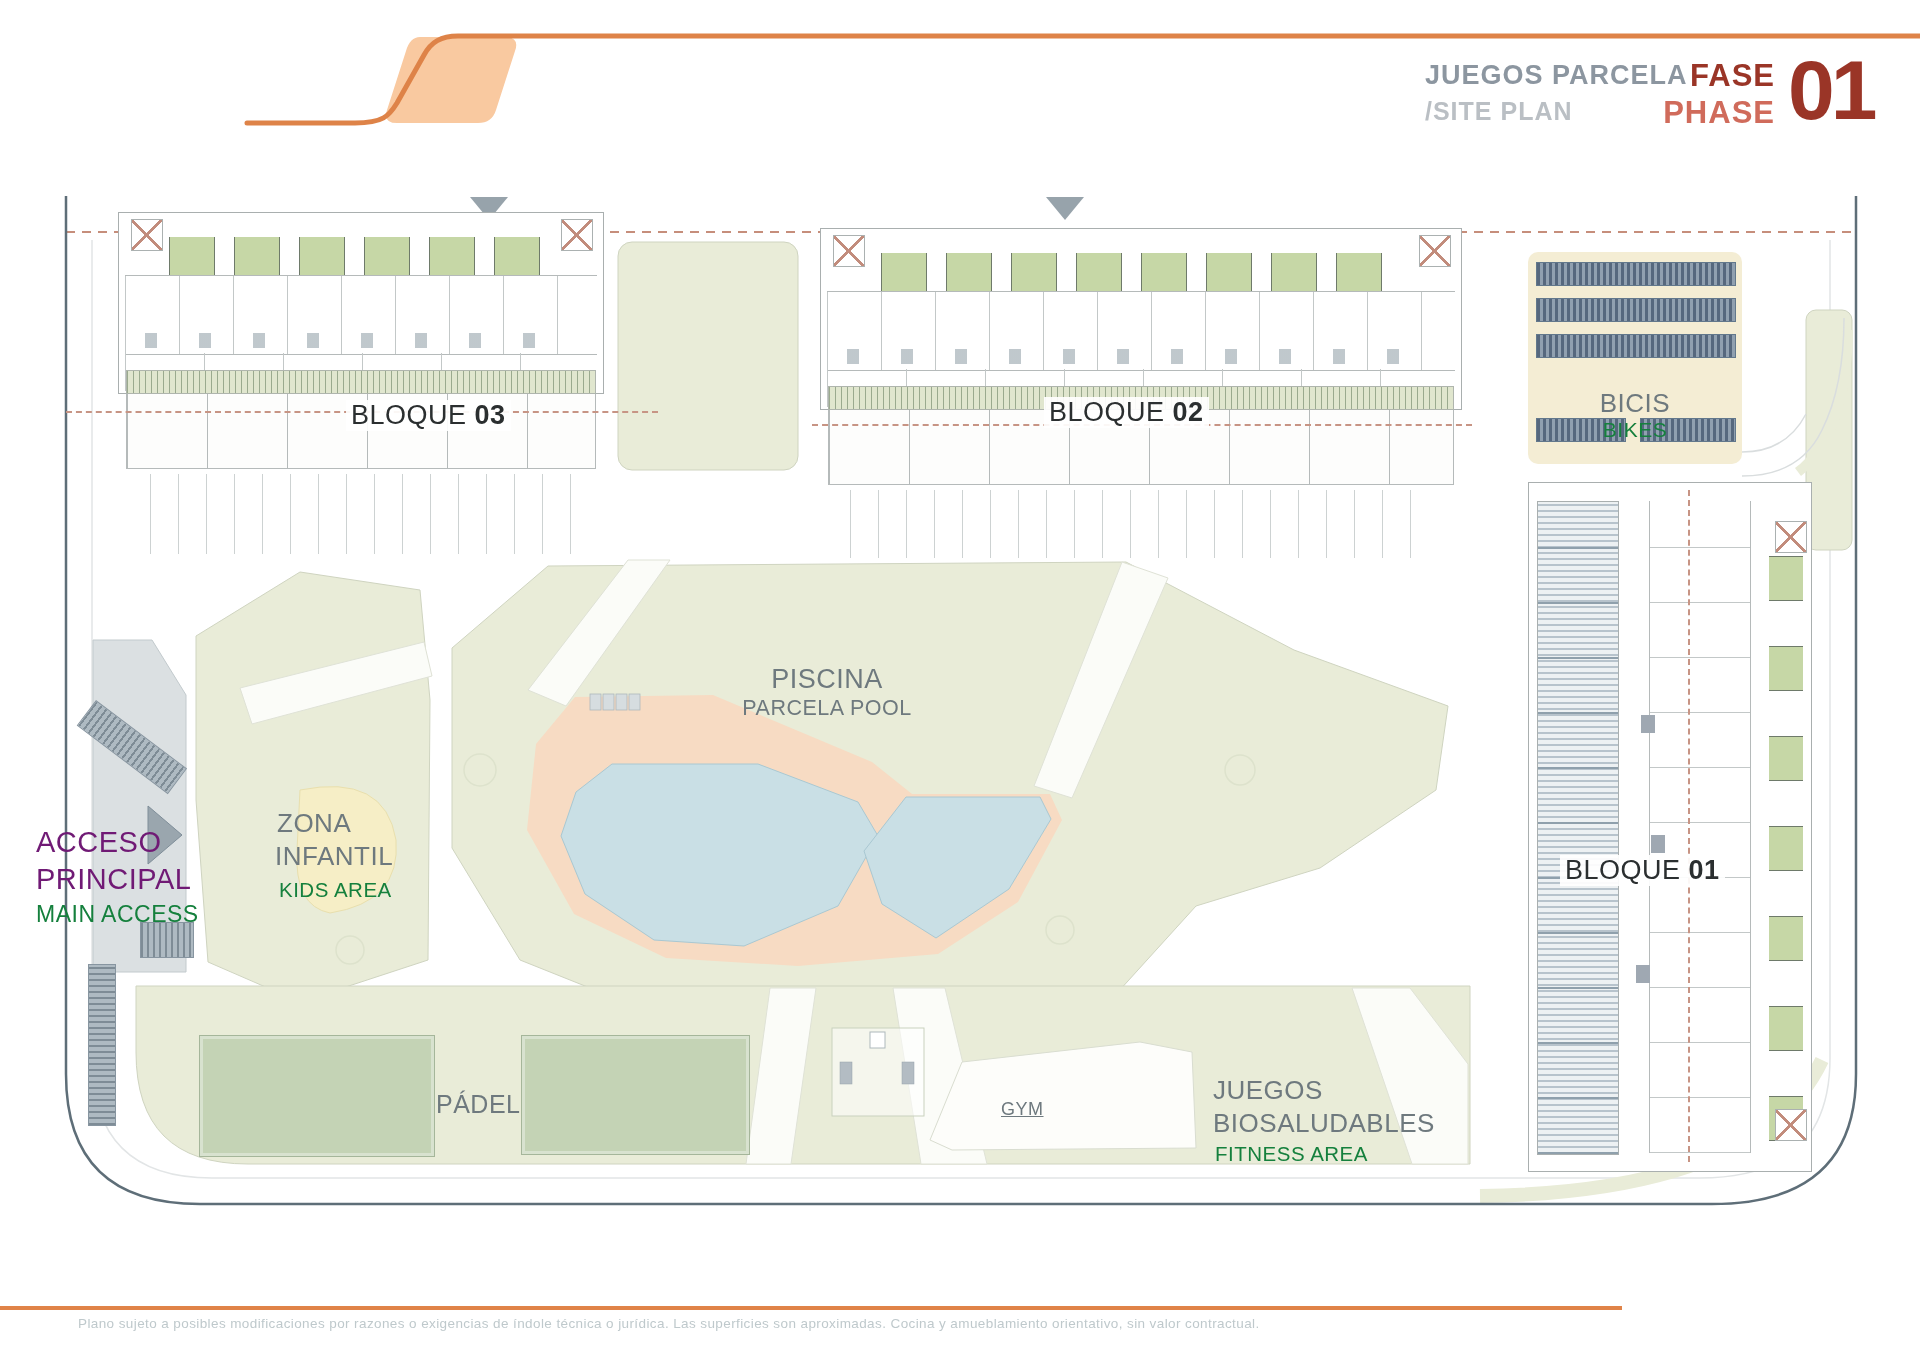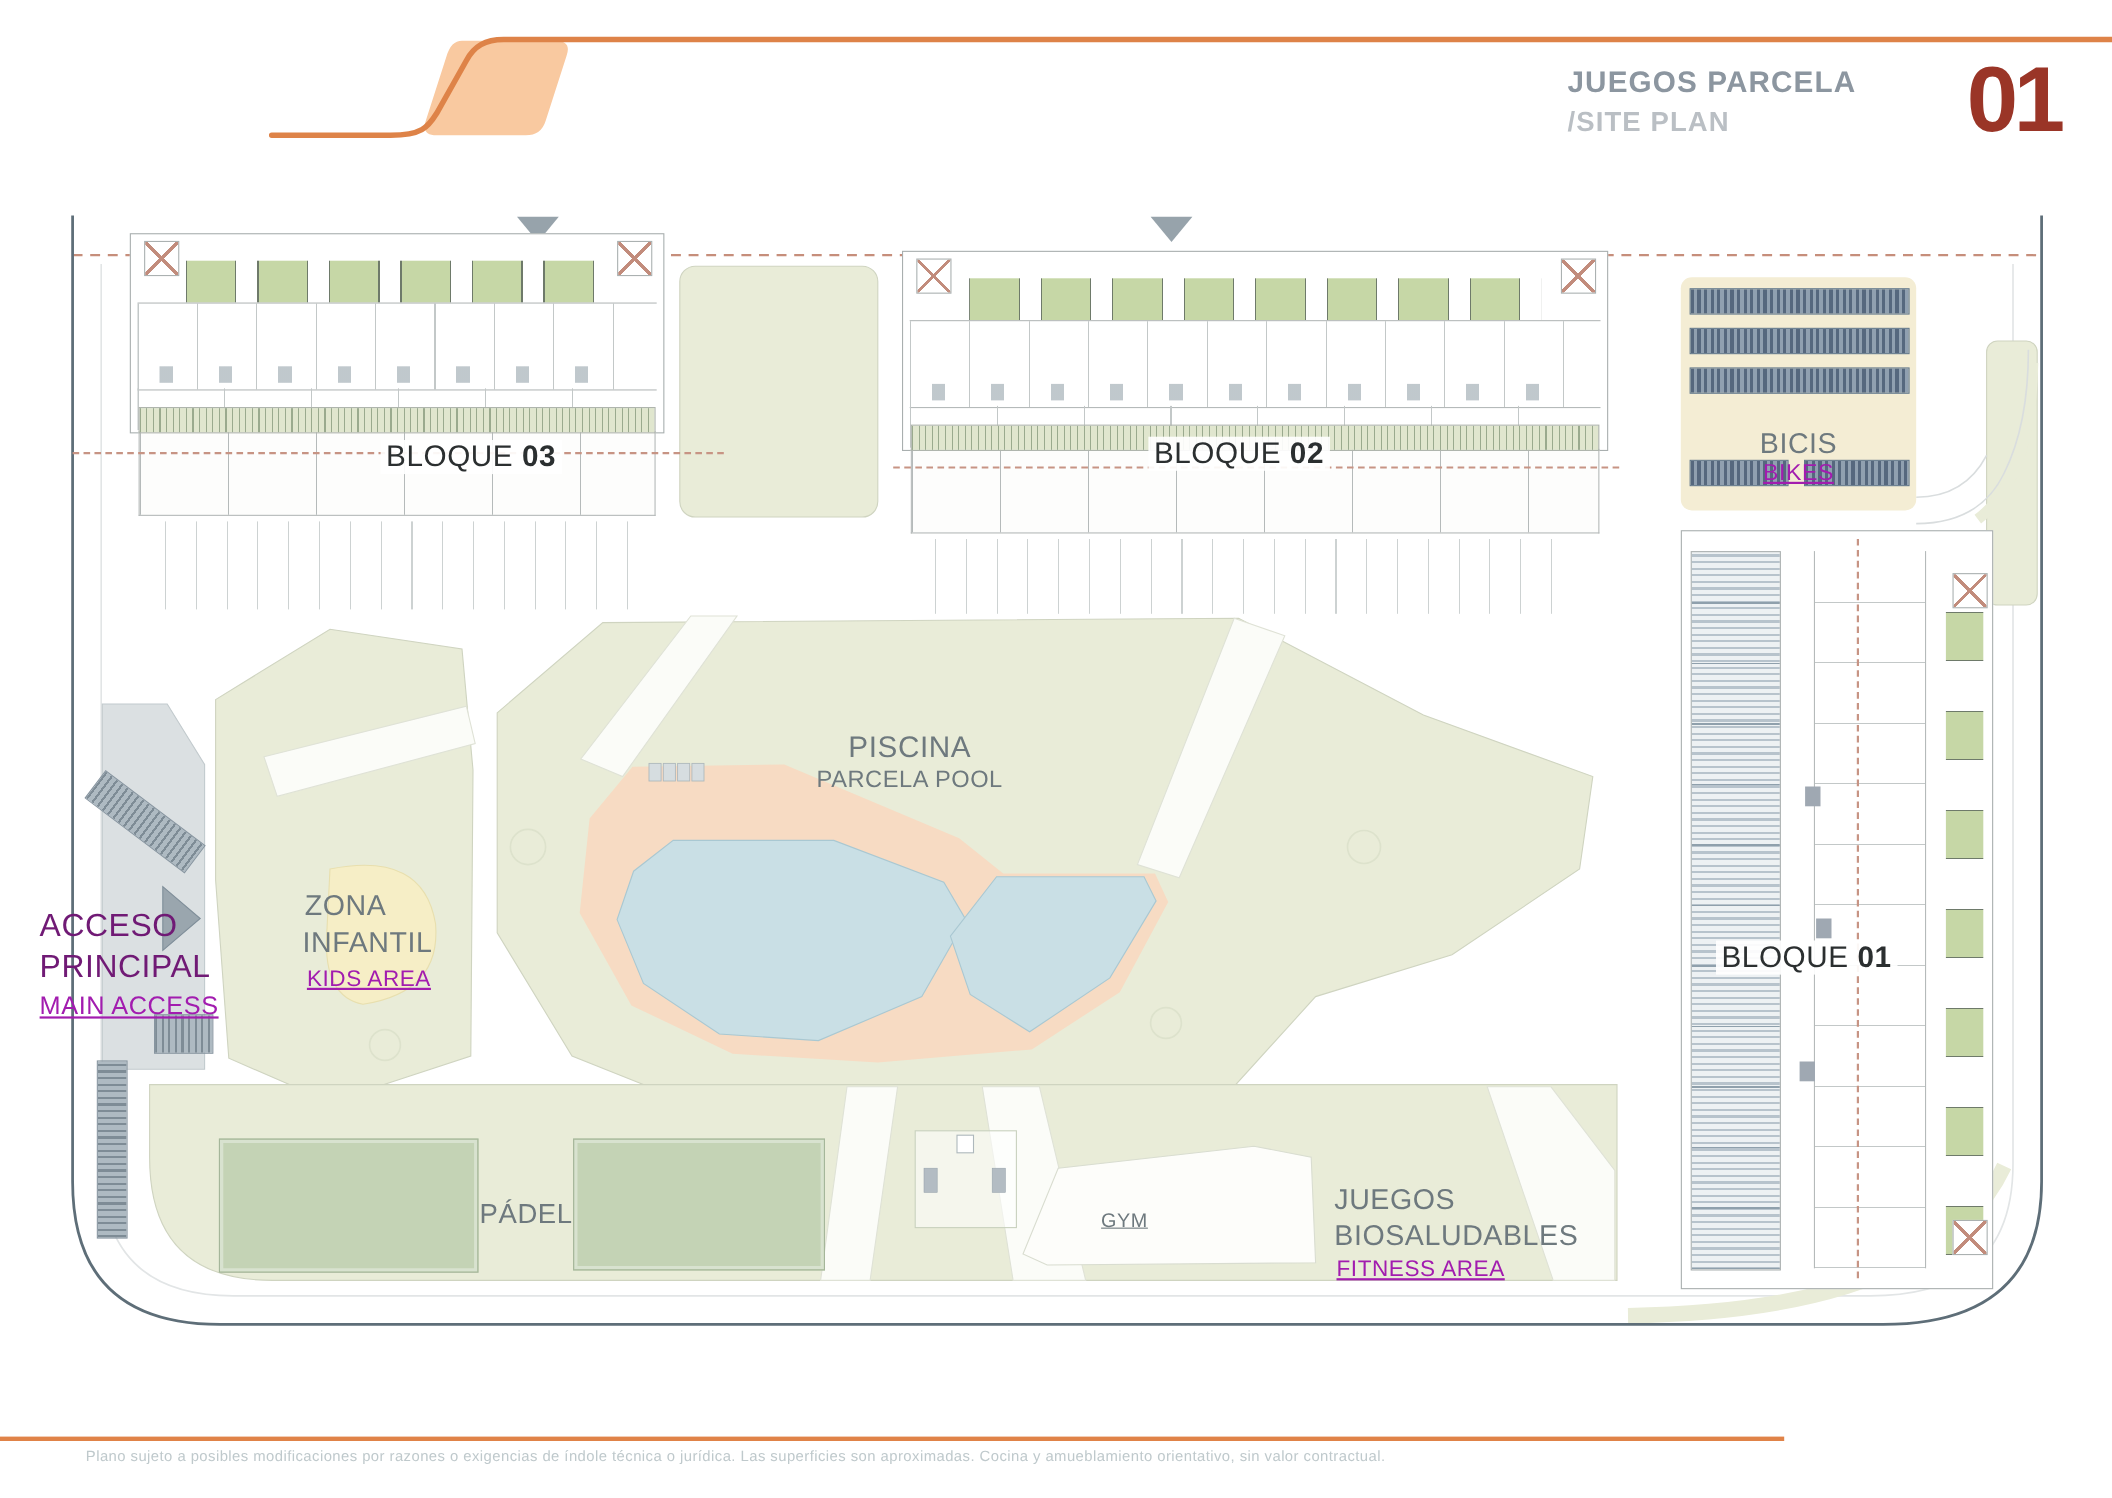--- a/index.html
+++ b/index.html
@@ -14,21 +14,21 @@
   .hdr-fase{position:absolute;left:1560px;top:57px;width:215px;text-align:right;line-height:37px;font-weight:bold;letter-spacing:1px;white-space:nowrap;}
   .hdr-fase .l1{font-size:31px;color:#9A3527;}
   .hdr-fase .l2{font-size:31px;color:#D06B5B;}
   .hdr-num{position:absolute;left:1788px;top:48px;font-size:84px;font-weight:bold;color:#9A3527;letter-spacing:-4px;line-height:1;}
 
   
   .maplabel{position:absolute;white-space:nowrap;letter-spacing:0.5px;color:#6E797E;z-index:30;}
   .maplabel.center{text-align:center;}
   .maplabel .bold{font-weight:bold;}
   .lbl-bloque{font-size:27px;color:#2B2F30;background:rgba(255,255,255,0.92);padding:0 5px;z-index:31;}
-  .lbl-sub{color:#a21caf;text-decoration:underline;}
+  .lbl-sub{color:#15803d;}
   .lbl-dark{color:#701a75;}
 
   
   .slab{position:absolute;background:#fff;border:1.2px solid #A9AFAF;z-index:10;}
   .terraces{position:absolute;top:24px;height:38px;
     background:repeating-linear-gradient(90deg,#6E7A6A 0 1px,#C6D7A6 1px 45px,#6E7A6A 45px 46px,rgba(0,0,0,0) 46px 65px);}
   .units{position:absolute;left:6px;right:6px;top:62px;height:78px;border-top:1px solid #B5BABA;border-bottom:1px solid #B5BABA;
     background:repeating-linear-gradient(90deg,#C3C8C8 0 1px,rgba(0,0,0,0) 1px 54px);}
   .furn{position:absolute;left:26px;right:26px;top:120px;height:15px;opacity:.75;
     background:repeating-linear-gradient(90deg,#ABB6BC 0 12px,rgba(0,0,0,0) 12px 54px);}
@@ -241,18 +241,22 @@
   <div class="maplabel" style="left:1001px;top:1099px;font-size:18px;text-decoration:underline;">GYM</div>
 
   <div class="maplabel" style="left:1213px;top:1075px;font-size:26px;">JUEGOS</div>
   <div class="maplabel" style="left:1213px;top:1108px;font-size:26px;">BIOSALUDABLES</div>
   <div class="maplabel lbl-sub" style="left:1215px;top:1142px;font-size:20.5px;">FITNESS AREA</div>
 
   <div class="hdr-title">
     <div class="l1">JUEGOS PARCELA</div>
     <div class="l2">/SITE PLAN</div>
   </div>
+  <div class="hdr-fase">
+    <div class="l1">FASE</div>
+    <div class="l2">PHASE</div>
+  </div>
   <div class="hdr-num">01</div>
 
   <div class="footer-line"></div>
   <div class="footer-text">Plano sujeto a posibles modificaciones por razones o exigencias de índole técnica o jurídica. Las superficies son aproximadas. Cocina y amueblamiento orientativo, sin valor contractual.</div>
 
 </div>
 
 </body></html>

